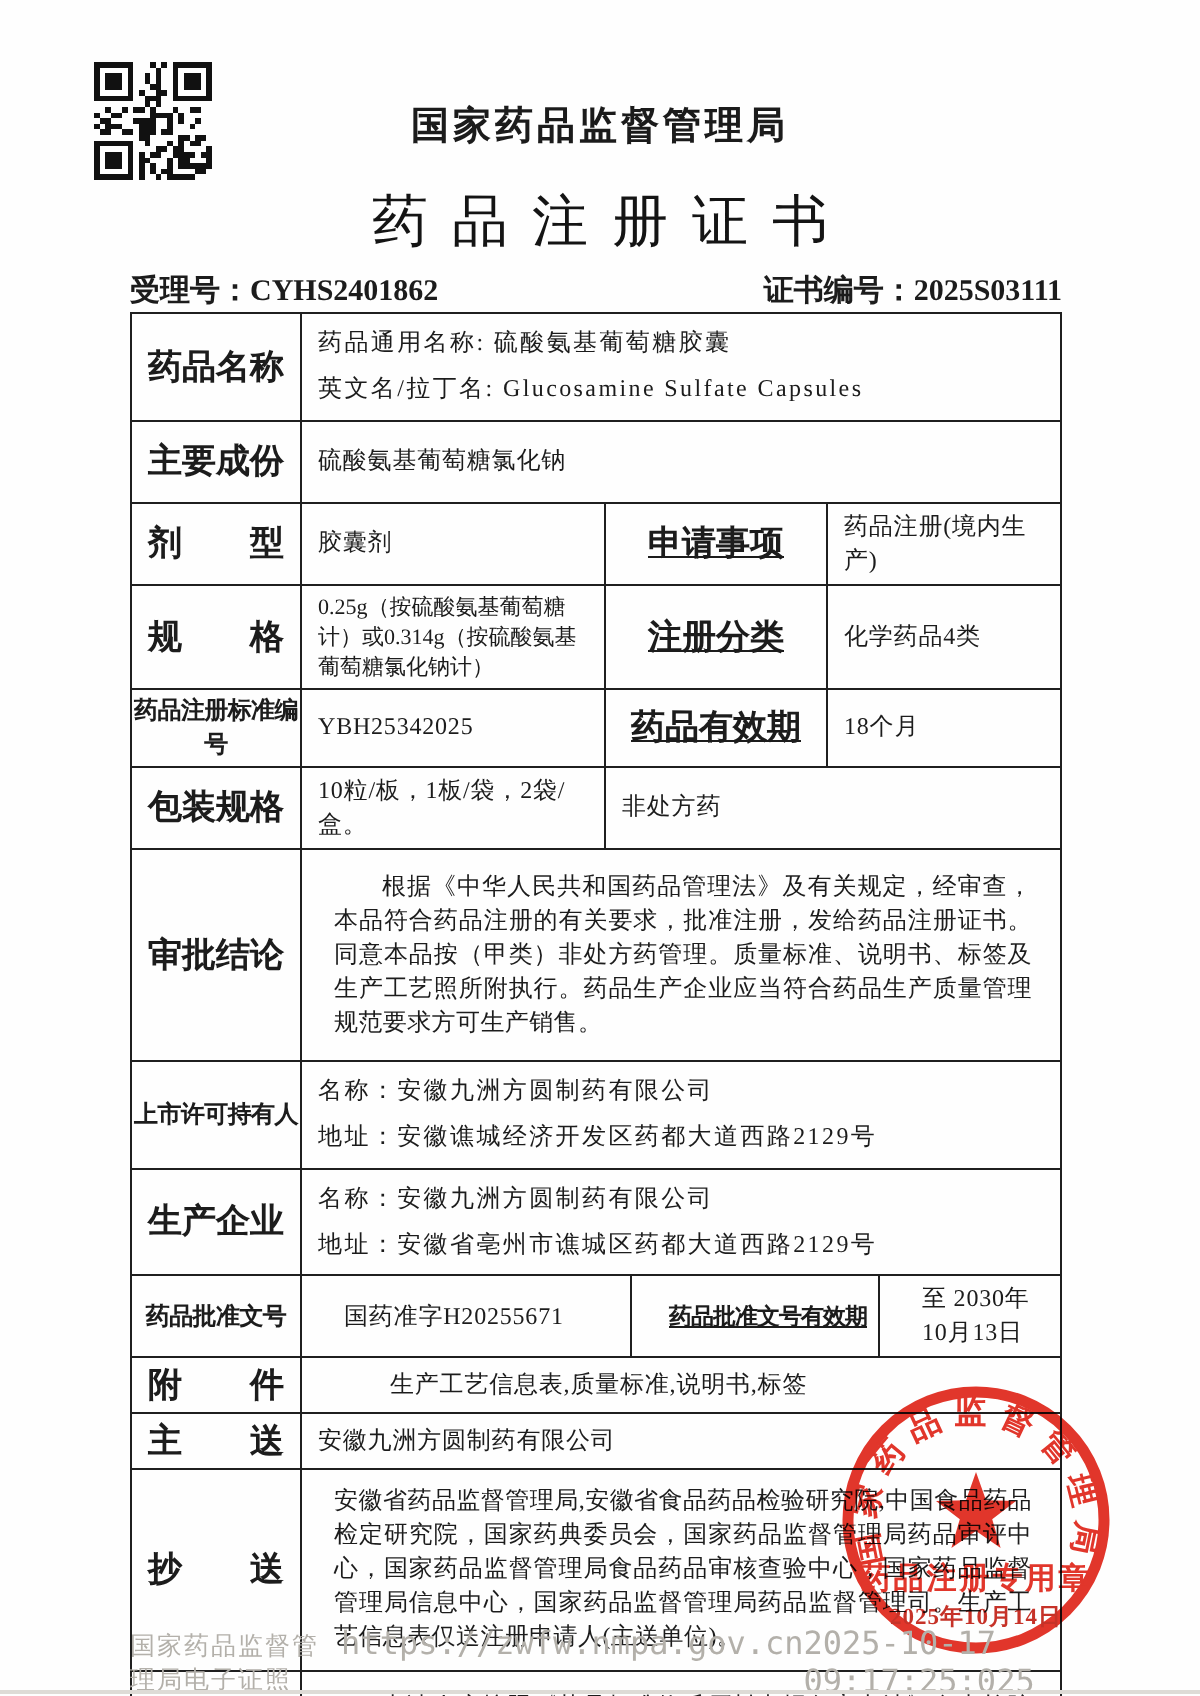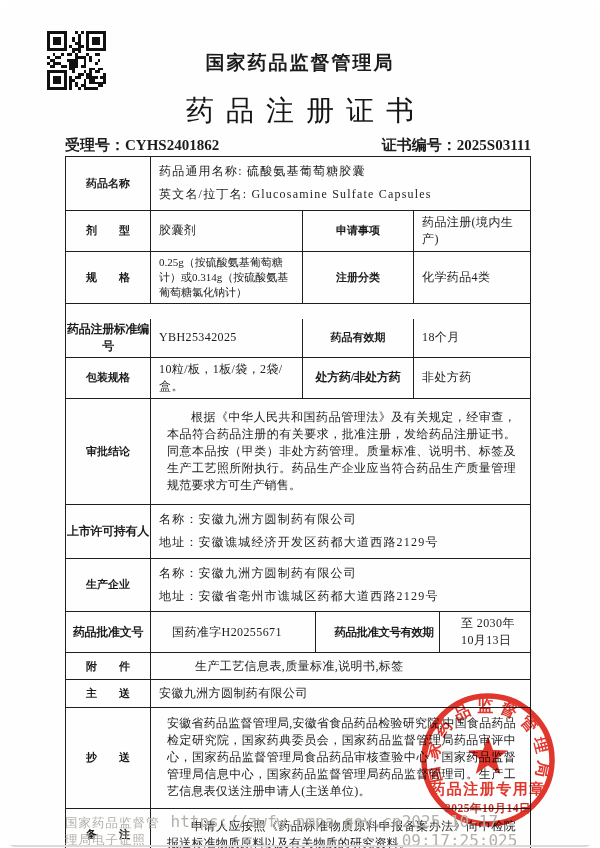--- a/index.html
+++ b/index.html
@@ -4,21 +4,20 @@
 <style>
   * { margin: 0; padding: 0; box-sizing: border-box; }
   html, body { background: #ffffff; }
   .page {
     position: relative;
     width: 600px; height: 848px;
     background: #fefefe;
     font-family: "Liberation Serif", serif;
     color: #1c1c1c;
     overflow: hidden;
-    border-radius: 20px;
   }
   
   .qr {
     position: absolute; left: 47px; top: 31px;
     width: 59px; height: 59px;
   }
   .qr svg { width: 100%; height: 100%; }
   .agency-title {
     position: absolute; top: 50px; left: 0; right: 0;
     text-align: center;
@@ -45,45 +44,45 @@
     font-size: 12px;
     background: transparent;
   }
   .row { display: flex; border-bottom: 1px solid #1f1f1f; }
   .row:last-child { border-bottom: none; }
   .cell { border-right: 1px solid #1f1f1f; display: flex; }
   .cell:last-child { border-right: none; }
   .lab {
     width: 85px; flex: 0 0 85px;
     align-items: center; justify-content: center;
-    font-weight: bold; font-size: 11px;
+    font-weight: bold; font-size: 17px;
     text-align: center; padding: 2px 1px;
   }
   .lab.small { font-size: 12px; letter-spacing: -0.3px; }
   .lab.tiny  { font-size: 11.5px; letter-spacing: -0.5px; }
-  .lab2 { width: 111px; flex: 0 0 111px; }
+  .lab2 { width: 111px; flex: 0 0 111px; text-decoration: underline; }
   .val {
     flex: 1 1 auto;
     align-items: center;
     padding: 3px 6px 3px 8px;
     letter-spacing: 0.4px;
   }
   .val.c1 { width: 152px; flex: 0 0 152px; }
   .val-inner { width: 100%; }
   .two-line .line { line-height: 1.95; letter-spacing: 1.2px; }
   .para {
     text-align: justify; text-indent: 2em;
     line-height: 1.42; letter-spacing: 0.2px; padding: 6px 8px;
   }
   .para.noindent { text-indent: 0; padding: 4px 8px; }
   .h-r1 { min-height: 50px; }
   .h-r2 { min-height: 41px; }
   .h-r3 { min-height: 24px; }
   .h-r4 { min-height: 40px; }
-  .h-r5 { min-height: 27px; margin-top: 15px; }
+  .h-r5 { min-height: 27px; }
   .h-r6 { min-height: 36px; justify-content: flex-end; }
   .h-r7 { min-height: 106px; }
   .h-r8 { min-height: 51px; }
   .h-r9 { min-height: 52px; }
   .h-r10 { min-height: 27px; gap: 13px; }
   .h-r11 { min-height: 27px; gap: 36px; }
   .h-r12 { min-height: 28px; }
   .h-r13 { min-height: 54px; }
   .h-r14 { min-height: 47px; }
   
@@ -257,20 +256,26 @@
     <div class="row h-r1">
       <div class="cell lab">药品名称</div>
       <div class="cell val two-line">
         <div class="val-inner">
           <div class="line">药品通用名称: 硫酸氨基葡萄糖胶囊</div>
           <div class="line">英文名/拉丁名: Glucosamine Sulfate Capsules</div>
         </div>
       </div>
     </div>
 
+    <div class="row h-r2">
+      <div class="cell lab">主要成份</div>
+      <div class="cell val">
+          <div class="val-inner">硫酸氨基葡萄糖氯化钠</div>
+        </div>
+    </div>
 
     <div class="row h-r3">
       <div class="cell lab">剂　　型</div>
       <div class="cell val c1">
           <div class="val-inner">胶囊剂</div>
         </div>
       <div class="cell lab lab2">申请事项</div>
       <div class="cell val">
           <div class="val-inner">药品注册(境内生产)</div>
         </div>
@@ -296,21 +301,20 @@
       <div class="cell val">
           <div class="val-inner">18个月</div>
         </div>
     </div>
 
     <div class="row h-r6">
       <div class="cell lab">包装规格</div>
       <div class="cell val c1">
           <div class="val-inner">10粒/板，1板/袋，2袋/盒。</div>
         </div>
-      <div class="cell lab lab2 small">处方药/非处方药</div>
       <div class="cell val">
           <div class="val-inner">非处方药</div>
         </div>
     </div>
 
     <div class="row h-r7">
       <div class="cell lab">审批结论</div>
       <div class="cell val">
           <div class="val-inner para">根据《中华人民共和国药品管理法》及有关规定，经审查，本品符合药品注册的有关要求，批准注册，发给药品注册证书。同意本品按（甲类）非处方药管理。质量标准、说明书、标签及生产工艺照所附执行。药品生产企业应当符合药品生产质量管理规范要求方可生产销售。</div>
         </div>

